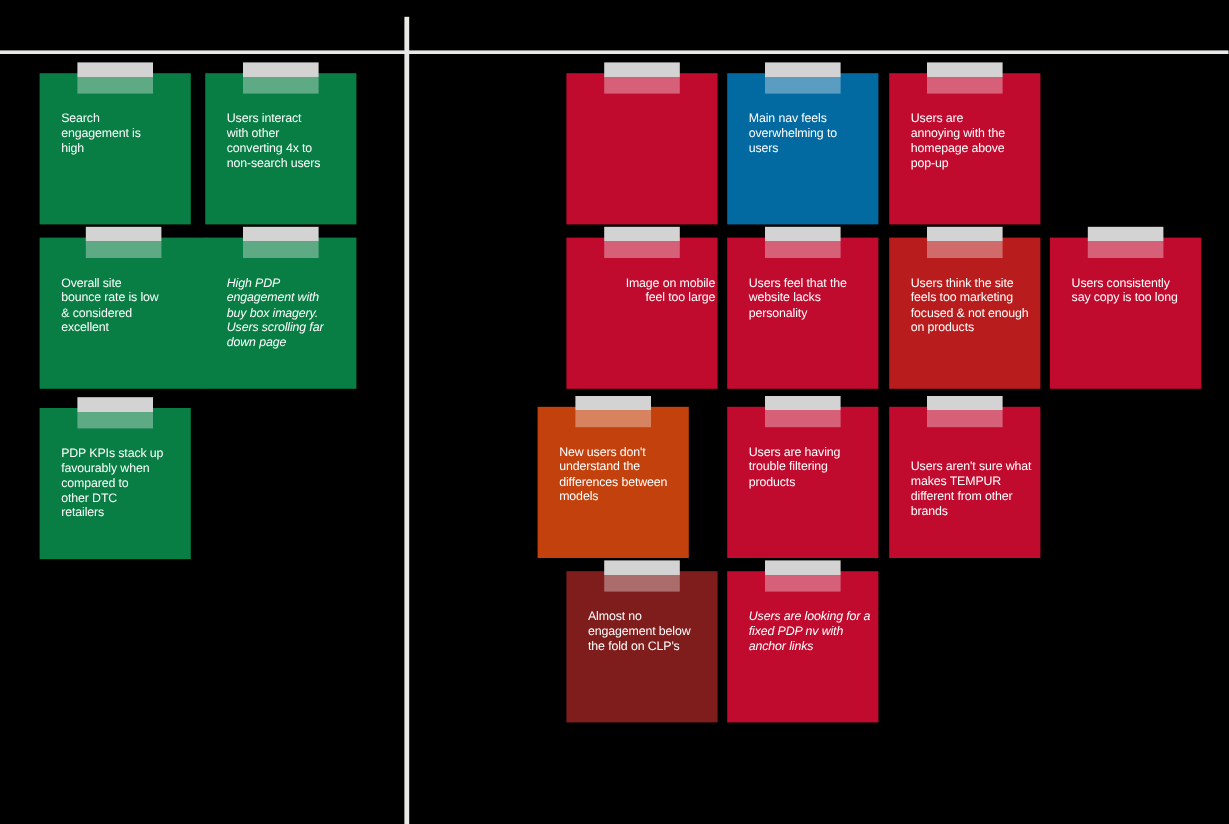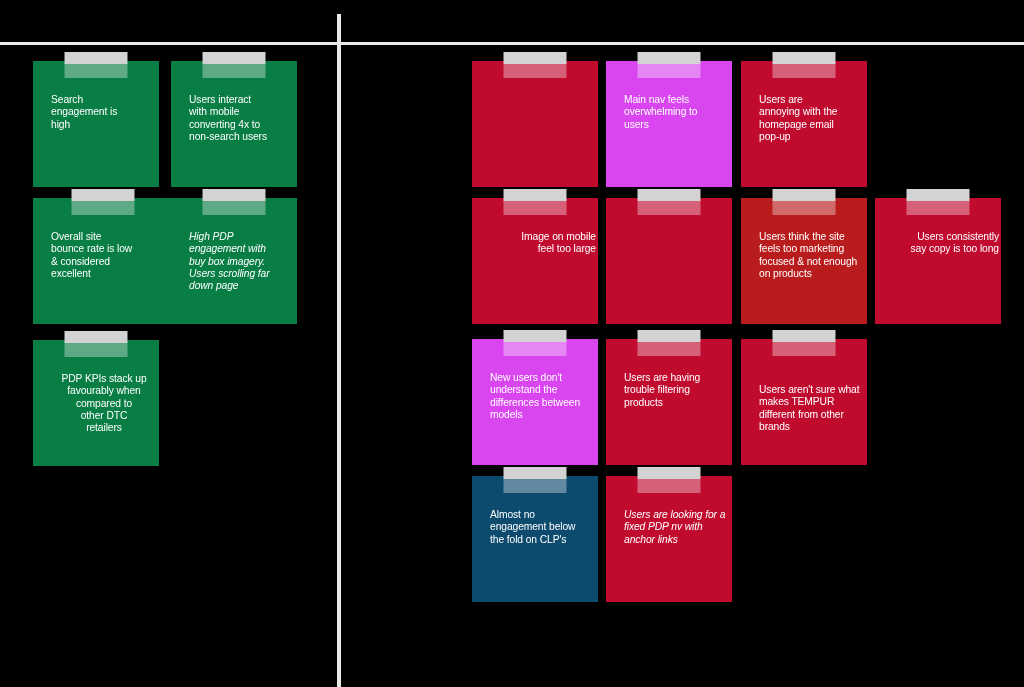--- a/index.html
+++ b/index.html
@@ -60,104 +60,107 @@
   <div id="notes-layer">
       <div class="note" style="left: 33px; top: 61px; background: rgb(8, 125, 68);">
         <div class="tape"></div>
         <div class="note-text" style="color: rgb(255, 255, 255);">Search
 engagement is
 high</div>
       </div>
       <div class="note" style="left: 171px; top: 61px; background: rgb(8, 125, 68);">
         <div class="tape"></div>
         <div class="note-text" style="color: rgb(255, 255, 255);">Users interact
-with mobile
+with other
 converting 4x to
 non-search users</div>
       </div>
       <div class="note" style="left: 33px; top: 198px; background: rgb(8, 125, 68); padding-left: 13px;">
         <div class="tape"></div>
         <div class="note-text" style="color: rgb(255, 255, 255);">Overall site
 bounce rate is low
 &amp; considered
 excellent</div>
       </div>
       <div class="note" style="left: 171px; top: 198px; background: rgb(8, 125, 68);">
         <div class="tape"></div>
         <div class="note-text" style="color: rgb(255, 255, 255); font-style: italic;">High PDP
 engagement with
 buy box imagery.
 Users scrolling far
 down page</div>
       </div>
-      <div class="note" style="left: 33px; top: 340px; background: rgb(8, 125, 68); text-align: center;">
+      <div class="note" style="left: 33px; top: 340px; background: rgb(8, 125, 68);">
         <div class="tape"></div>
         <div class="note-text" style="color: rgb(255, 255, 255);">PDP KPIs stack up
 favourably when
 compared to
 other DTC
 retailers</div>
       </div>
       <div class="note" style="left: 472px; top: 61px; background: rgb(192, 11, 47);">
         <div class="tape"></div>
       </div>
-      <div class="note" style="left: 606px; top: 61px; background: #d946ef;">
+      <div class="note" style="left: 606px; top: 61px; background: #0369a1;">
         <div class="tape"></div>
         <div class="note-text" style="color: rgb(255, 255, 255);">Main nav feels
 overwhelming to
 users</div>
       </div>
       <div class="note" style="left: 741px; top: 61px; background: rgb(192, 11, 47);">
         <div class="tape"></div>
         <div class="note-text" style="color: rgb(255, 255, 255);">Users are
 annoying with the
-homepage email
+homepage above
 pop-up</div>
       </div>
       <div class="note" style="left: 472px; top: 198px; background: rgb(192, 11, 47);">
         <div class="tape"></div>
         <div class="note-text" style="color: rgb(255, 255, 255); text-align: right;">Image on mobile
 feel too large</div>
       </div>
       <div class="note" style="left: 606px; top: 198px; background: rgb(192, 11, 47);">
         <div class="tape"></div>
+        <div class="note-text" style="color: rgb(255, 255, 255);">Users feel that the
+website lacks
+personality</div>
       </div>
       <div class="note" style="left: 741px; top: 198px; background: #b91c1c;">
         <div class="tape"></div>
         <div class="note-text" style="color: rgb(255, 255, 255);">Users think the site
 feels too marketing
 focused &amp; not enough
 on products</div>
       </div>
       <div class="note" style="left: 875px; top: 198px; background: rgb(192, 11, 47);">
         <div class="tape"></div>
-        <div class="note-text" style="color: rgb(255, 255, 255); text-align: right;">Users consistently
+        <div class="note-text" style="color: rgb(255, 255, 255);">Users consistently
 say copy is too long</div>
       </div>
-      <div class="note" style="left: 472px; top: 339px; background: #d946ef;">
+      <div class="note" style="left: 448px; top: 339px; background: #c2410c;">
         <div class="tape"></div>
         <div class="note-text" style="color: rgb(255, 255, 255);">New users don't
 understand the
 differences between
 models</div>
       </div>
       <div class="note" style="left: 606px; top: 339px; background: rgb(192, 11, 47);">
         <div class="tape"></div>
         <div class="note-text" style="color: rgb(255, 255, 255);">Users are having
 trouble filtering
 products</div>
       </div>
       <div class="note" style="left: 741px; top: 339px; background: rgb(192, 11, 47);">
         <div class="tape"></div>
         <div class="note-text" style="color: rgb(255, 255, 255); margin-top: 12px;">Users aren't sure what
 makes TEMPUR
 different from other
 brands</div>
       </div>
-      <div class="note" style="left: 472px; top: 476px; background: #0c4a6e;">
+      <div class="note" style="left: 472px; top: 476px; background: #7f1d1d;">
         <div class="tape"></div>
         <div class="note-text" style="color: rgb(255, 255, 255);">Almost no
 engagement below
 the fold on CLP's</div>
       </div>
       <div class="note" style="left: 606px; top: 476px; background: rgb(192, 11, 47); font-style: italic;">
         <div class="tape"></div>
         <div class="note-text" style="color: rgb(255, 255, 255);">Users are looking for a
 fixed PDP nv with
 anchor links</div>

